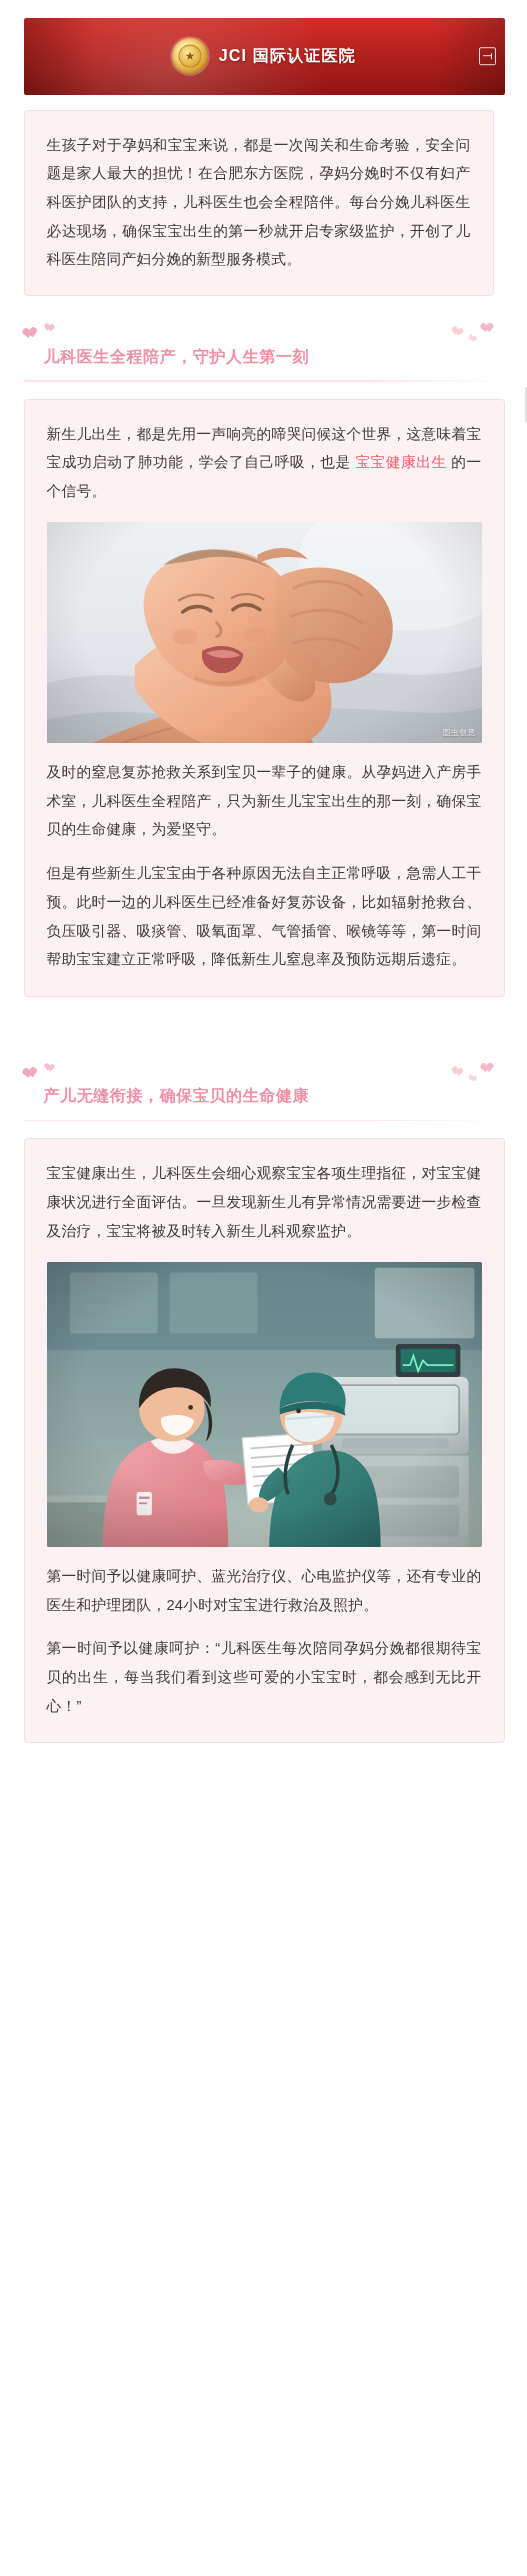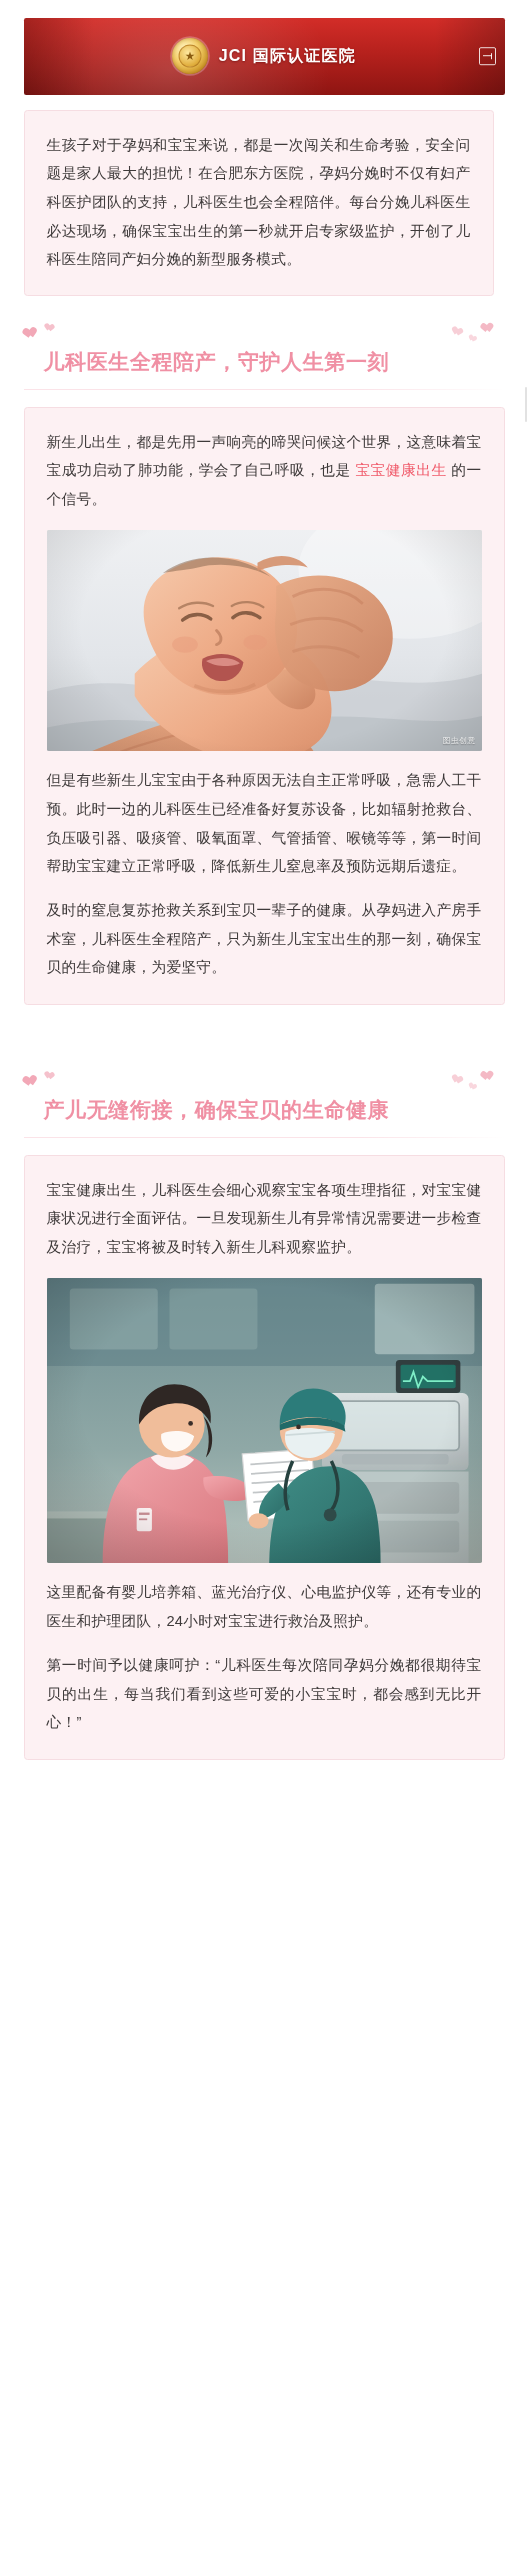--- a/index.html
+++ b/index.html
@@ -166,25 +166,26 @@
   .heart::before { transform: rotate(-45deg); transform-origin: 0 100%; }
   .heart::after  { transform: rotate(45deg);  transform-origin: 100% 100%; left: -1.2px; }
   .heart.h1 { left: 2.3px;   top: 4.7px;  }
   .heart.h2 { left: 21px;  top: 0px;  opacity: .7; transform: rotate(8deg) scale(.72); }
   .heart.h3 { right: 41px; top: 3.5px;  opacity: .55; transform: rotate(14deg) scale(.8); }
   .heart.h4 { right: 10.6px; top: 0px;  opacity: .8; transform: rotate(-6deg) scale(.9); }
   .heart.h5 { right: 26px; top: 10.6px; opacity: .45; transform: rotate(20deg) scale(.6); }
 
   .section-title {
     color: #f090a4;
-    font-size: 21px;
+    font-size: 16px;
     font-weight: bold;
     line-height: 1.65;
     padding: 1.2px 5.9px 0 20px;
     letter-spacing: 0.6px;
+    font-family: Liberation Mono, monospace;
   }
   .section-rule {
     margin: 9.4px 0 0 0;
     height: 1.2px;
     background: linear-gradient(90deg, #fbe3e8 0%, #fbe3e8 70%, #ffffff 100%);
     border: 0;
   }
 
   
   .body-card {
@@ -343,22 +344,22 @@
         <path d="M416 216 C 458 198 508 202 540 228" fill="none" stroke="#b9714f" stroke-width="5" opacity="0.3"></path>
         <path d="M420 262 C 458 248 504 252 534 272" fill="none" stroke="#b9714f" stroke-width="5" opacity="0.25"></path>
 
         <path d="M360 110 C 392 92 428 96 446 118 C 424 112 392 112 360 124 Z" fill="#d5906c" opacity="0.9"></path>
 
         <rect width="744" height="486" fill="url(#vig)"></rect>
       </svg>
       <div class="photo-watermark">图虫创意</div>
     </div>
 
+    <p>及时的窒息复苏抢救关系到宝贝一辈子的健康。从孕妈进入产房手术室，儿科医生全程陪产，只为新生儿宝宝出生的那一刻，确保宝贝的生命健康，为爱坚守。</p>
     <p>但是有些新生儿宝宝由于各种原因无法自主正常呼吸，急需人工干预。此时一边的儿科医生已经准备好复苏设备，比如辐射抢救台、负压吸引器、吸痰管、吸氧面罩、气管插管、喉镜等等，第一时间帮助宝宝建立正常呼吸，降低新生儿窒息率及预防远期后遗症。</p>
-    <p>及时的窒息复苏抢救关系到宝贝一辈子的健康。从孕妈进入产房手术室，儿科医生全程陪产，只为新生儿宝宝出生的那一刻，确保宝贝的生命健康，为爱坚守。</p>
   </div>
 
   <div class="spacer-lg"></div>
 
   <div class="section-head">
     <div class="hearts">
       <span class="heart h1"></span>
       <span class="heart h2"></span>
       <span class="heart h3"></span>
       <span class="heart h4"></span>
@@ -476,19 +477,19 @@
           <path d="M420 312 C 406 344 404 372 412 396" fill="none" stroke="#26413f" stroke-width="6"></path>
           <path d="M486 312 C 502 344 500 378 486 396" fill="none" stroke="#26413f" stroke-width="6"></path>
           <circle cx="484" cy="404" r="11" fill="#2f4a48"></circle>
         </g>
 
         <rect width="744" height="486" fill="url(#vig2)"></rect>
       </svg>
       <div class="photo-watermark"></div>
     </div>
 
-    <p>这里配备有婴儿培养箱、蓝光治疗仪、心电监护仪等，还有专业的医生和护理团队，24小时对宝宝进行救治及照护。</p>
+    <p>第一时间予以健康呵护、蓝光治疗仪、心电监护仪等，还有专业的医生和护理团队，24小时对宝宝进行救治及照护。</p>
     <p>第一时间予以健康呵护：“儿科医生每次陪同孕妈分娩都很期待宝贝的出生，每当我们看到这些可爱的小宝宝时，都会感到无比开心！”</p>
   </div>
 
   <div class="edge-hint"></div>
 </div>
 
 
 </body></html>

